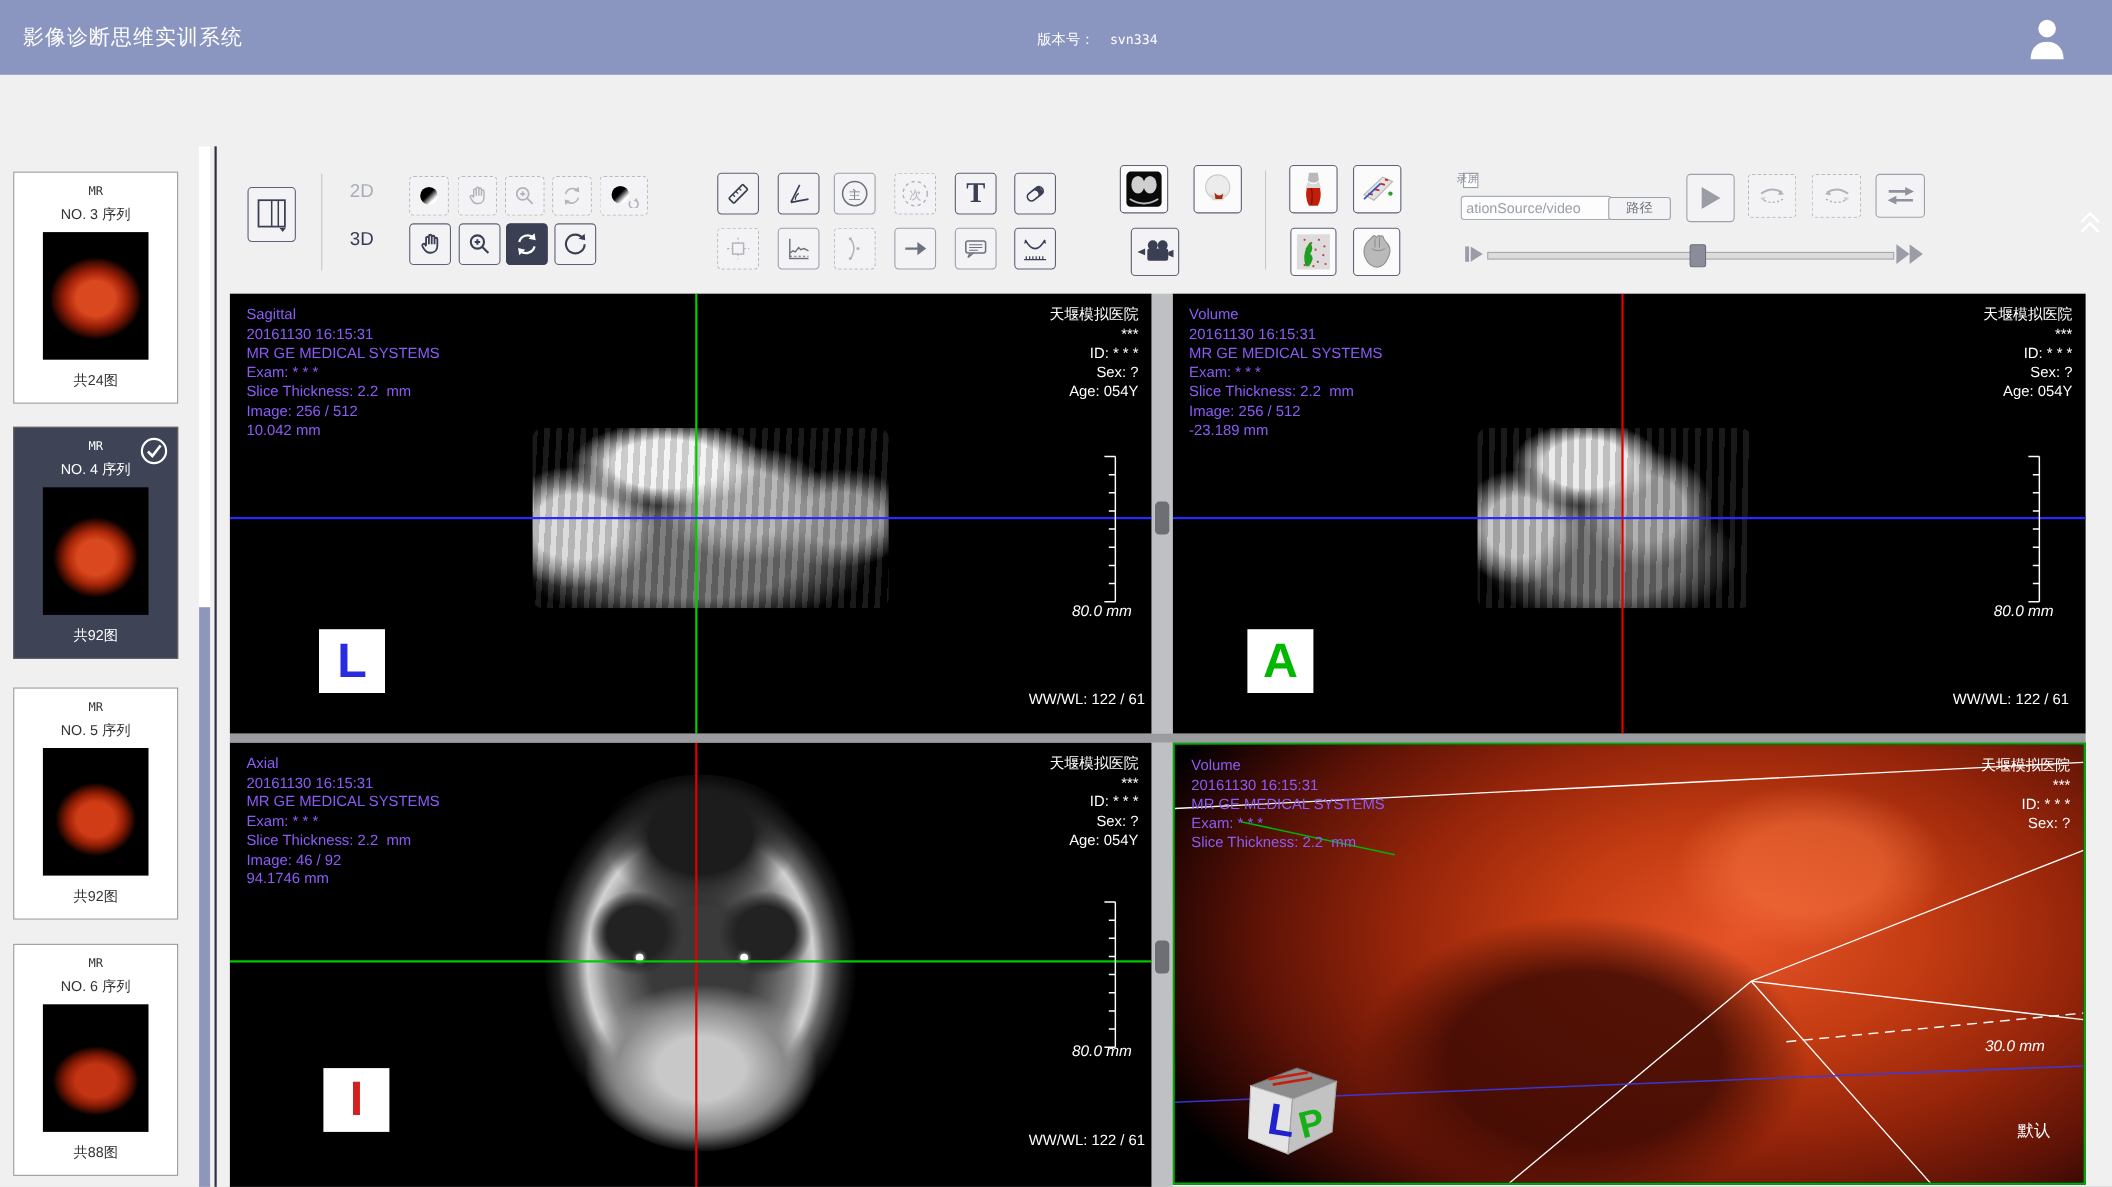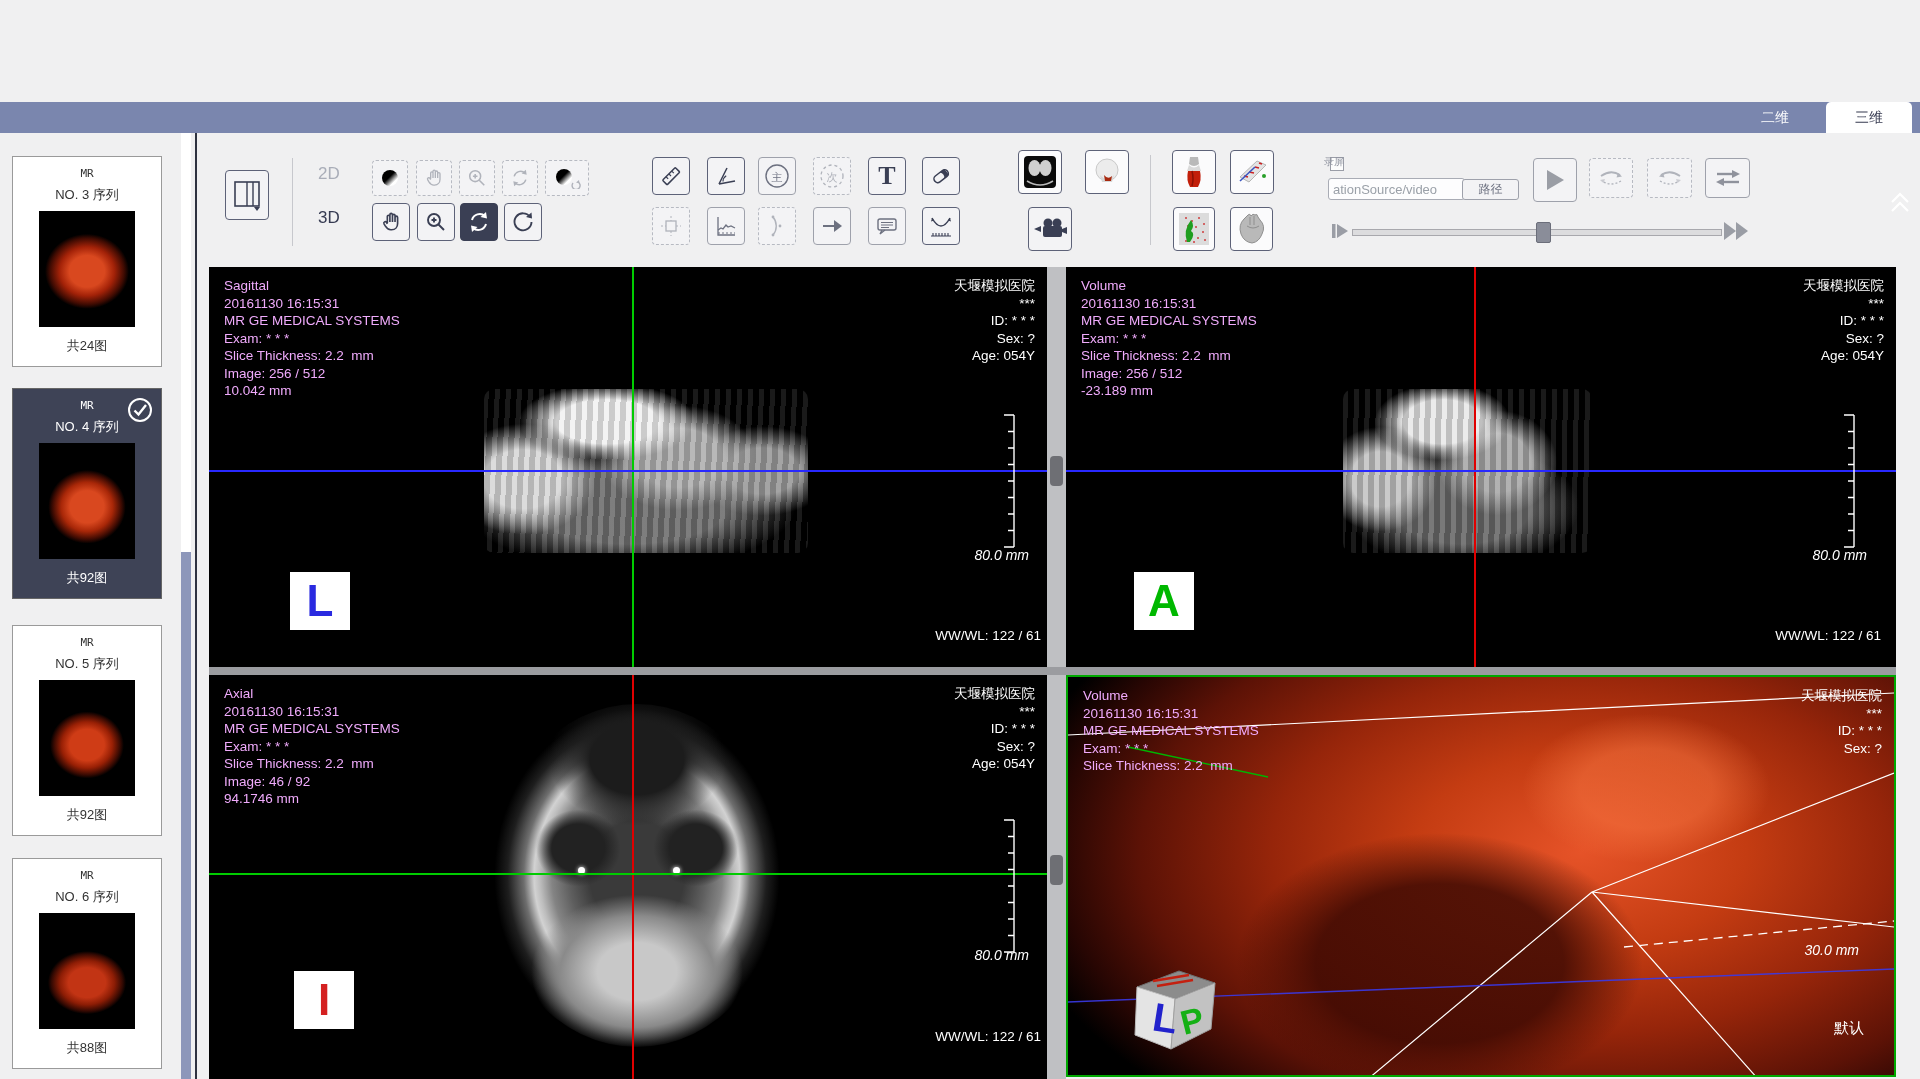--- a/index.html
+++ b/index.html
@@ -47,21 +47,21 @@
   .vdiv{position:absolute;width:1px;background:#c7c8cd;}
   #record-label{position:absolute;left:1324px;top:155px;font-size:10px;color:#8e929e;}
   #record-checkbox{position:absolute;left:1330px;top:157px;width:12px;height:12px;border:1px solid #9a9da7;background:#fdfdfd;cursor:pointer;}
   #path-input{position:absolute;left:1328px;top:178px;width:127px;height:20px;border:1px solid #a9acb5;border-radius:3px;
       color:#9aa0a8;font-size:13px;padding:0 4px;font-family:"Liberation Sans",sans-serif;background:#fdfdfe;}
   #path-btn{position:absolute;left:1462px;top:179px;width:57px;height:21px;font-size:12px;border-radius:3px;}
   #slider-track{position:absolute;left:1352px;top:229px;width:368px;height:5px;background:#dcdcde;border:1px solid #a8a8ad;cursor:pointer;}
   #slider-thumb{position:absolute;left:1536px;top:222px;width:13px;height:19px;background:#8a8d99;border:1px solid #6b6e7a;border-radius:2px;cursor:pointer;}
   
   .vp{position:absolute;background:#000;overflow:hidden;cursor:crosshair;}
-  .info{position:absolute;left:15px;top:10px;color:#f0abfc;font-size:13.5px;line-height:17.5px;white-space:pre;}
+  .info{position:absolute;left:15px;top:10px;color:#8b5cf6;font-size:13.5px;line-height:17.5px;white-space:pre;}
   .pinfo{position:absolute;right:12px;top:10px;color:#fff;font-size:13.5px;line-height:17.5px;text-align:right;white-space:pre;}
   .scale-label{position:absolute;color:#fff;font-size:14px;font-style:italic;}
   .wwwl{position:absolute;color:#fff;font-size:13.5px;}
   .obox{position:absolute;width:60px;height:58px;background:#fff;display:flex;align-items:center;justify-content:center;
         font-size:44px;font-weight:bold;font-family:"Liberation Sans",sans-serif;}
   .hline,.vline{position:absolute;cursor:move;}
   #vp-divider{left:1047px;top:267px;width:19px;height:812px;background:#bfc0c3;}
   .vp-handle{position:absolute;left:1050px;width:13px;height:30px;background:#6e6f74;border-radius:4px;cursor:pointer;}
   #row-divider{left:209px;top:667px;width:1687px;height:8px;background:#9b9ca0;}
   .mprimg{position:absolute;border-radius:10px;}
@@ -74,26 +74,32 @@
   <defs>
     <linearGradient id="wl" x1="0" y1="0" x2="1" y2="1">
       <stop offset="0.45" stop-color="currentColor"></stop>
         <stop offset="0.75" stop-color="#fff"></stop>
     </linearGradient>
   </defs>
 </svg>
 
 <div id="app">
 
-
-
-  <div class="abs" id="tabstrip">
-    <div class="tab" id="tab-2d">二维</div>
-    <div class="tab" id="tab-3d">三维</div>
-  </div>
+  <div class="abs" id="header">
+    <div class="abs" id="app-title">影像诊断思维实训系统</div>
+    <div class="abs" id="version">
+      <span>版本号：</span><b>svn334</b>
+    </div>
+    <svg class="abs" style="left:1843px;top:14px" width="36" height="40" viewBox="0 0 36 40">
+      <circle cx="18" cy="12" r="8" fill="#fff"></circle>
+      <path d="M3 40 c0-11 7-16 15-16 s15 5 15 16 z" fill="#fff"></path>
+    </svg>
+  </div>
+
+
 
   <div class="abs" id="sidebar">
     <div class="card" style="top:23px">
       <div class="mod">MR</div>
       <div class="nm">NO. 3 序列</div>
       <div class="thumb">
           <div class="blob b1"></div>
         </div>
       <div class="cnt">共24图</div>
     </div>

